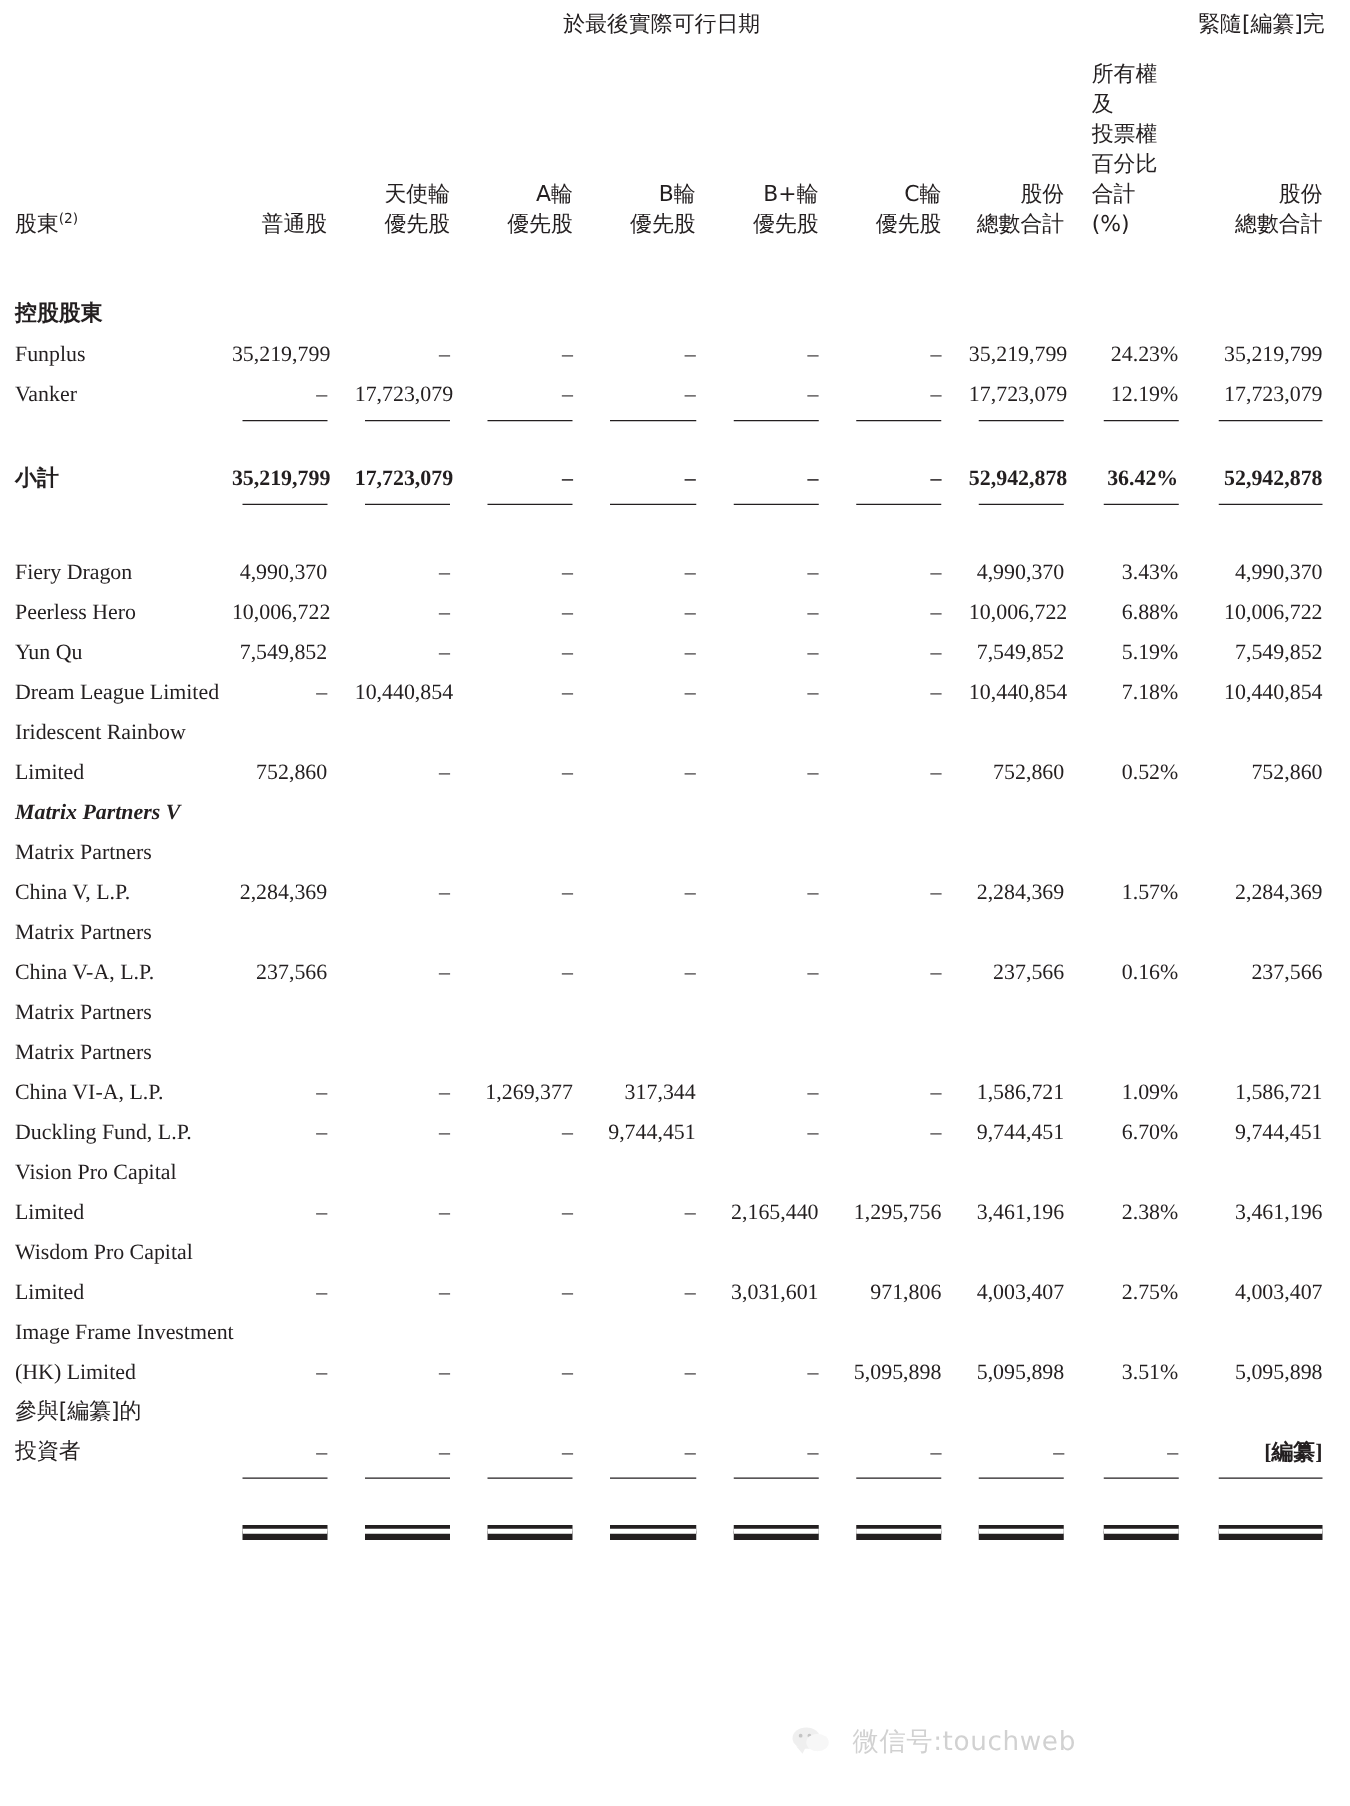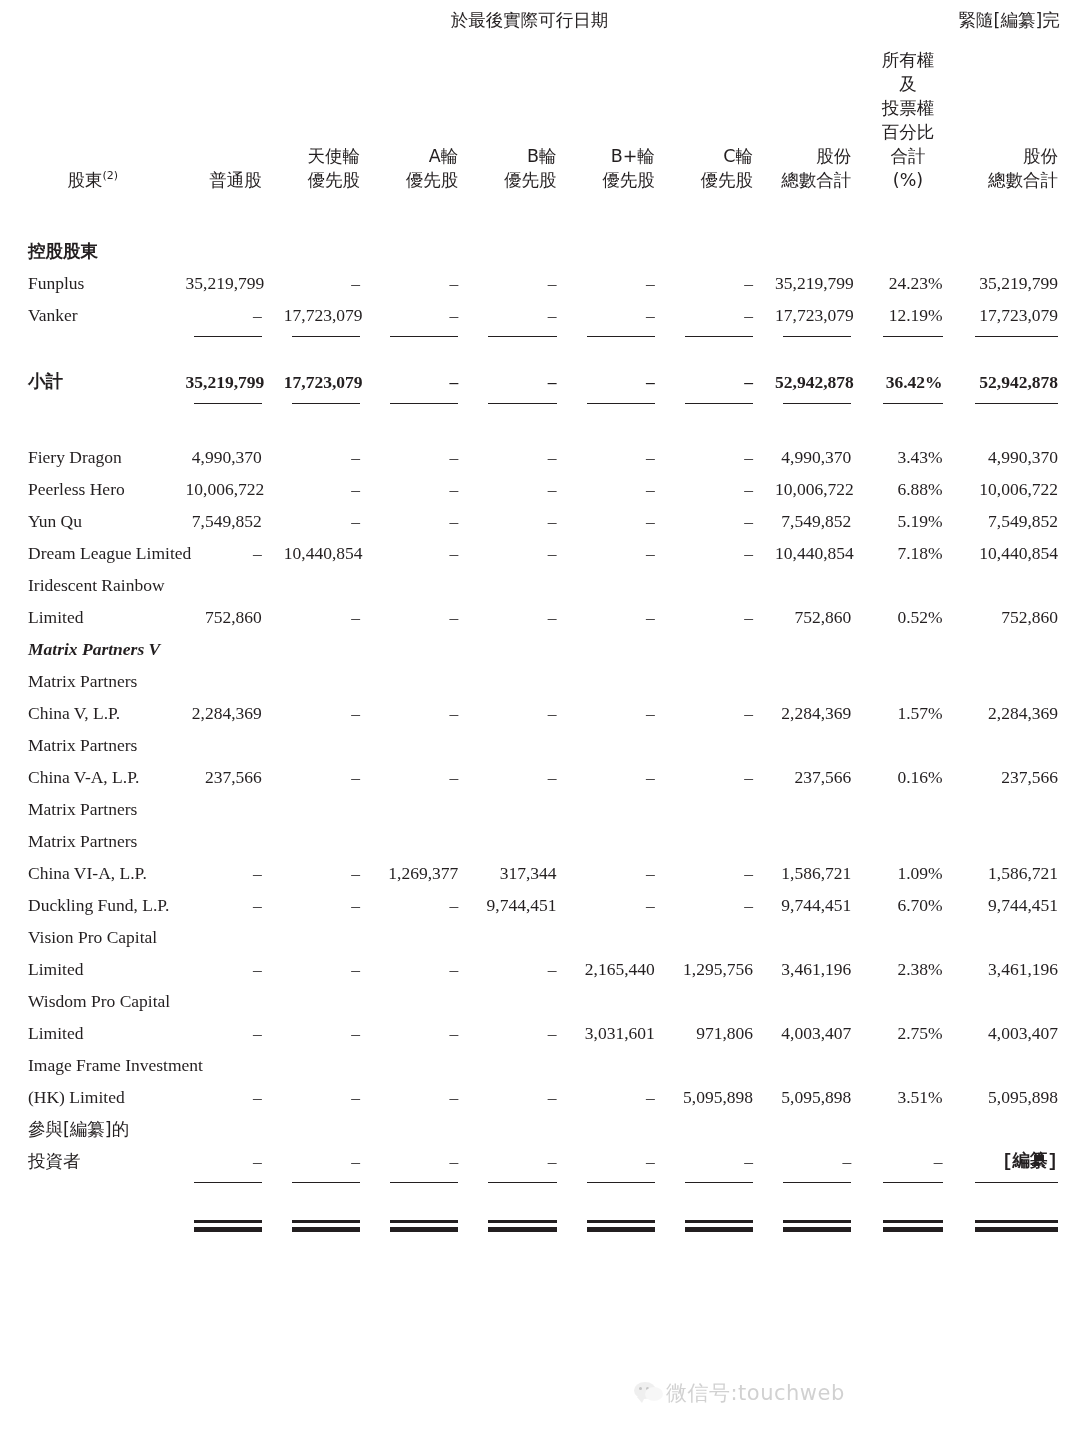--- a/index.html
+++ b/index.html
@@ -15,54 +15,54 @@
   col.c-name{width:185px;}
   col.c-num{width:98px;}
   col.c-tot{width:98px;}
   col.c-pct{width:83px;}
   col.c-last{width:123px;}
 
   td{padding:0;vertical-align:bottom;font-size:17.5px;line-height:1;}
   td.num{text-align:right;padding-right:22px;white-space:nowrap;}
   td.pct{text-align:right;padding-right:14px;white-space:nowrap;margin-left:23px;}
   td.last{text-align:right;padding-right:22px;white-space:nowrap;}
-  td.nm{text-align:left;padding-left:28px;white-space:nowrap;}
+  td.nm{text-align:left;padding-left:12px;white-space:nowrap;}
 
   
   .toprow td{vertical-align:bottom;}
   .grp-date{
     text-align:center;font-size:17.5px;white-space:nowrap;
     font-family:"DejaVu Sans","Liberation Sans",sans-serif;
   }
   .grp-after{
     text-align:left;font-size:17.5px;white-space:nowrap;
     font-family:"DejaVu Sans","Liberation Sans",sans-serif;
     padding-left:2px;
   }
   .hdr td{vertical-align:bottom;padding-bottom:2px;}
   .hdr .hcell{
     font-family:"DejaVu Sans","Liberation Sans",sans-serif;
     font-size:17.5px;line-height:1.38;white-space:pre-line;
   }
   .hdr .hnum{text-align:right;padding-right:22px;}
-  .hdr .hpct{text-align:center;padding-right:14px;}
+  .hdr .hpct{text-align:left;padding-right:14px;}
   .hdr .hlast{text-align:right;padding-right:22px;}
-  .hdr .hname{text-align:center;}
+  .hdr .hname{text-align:left;padding-left:12px;}
   sup.fn{font-size:11px;vertical-align:super;}
 
   
   tr.r td{height:32px;}
   .sect{
     font-family:"DejaVu Sans","Liberation Sans",sans-serif;
     font-size:17.5px;font-weight:bold;
   }
   .ital{font-style:italic;font-weight:bold;}
   .bold{font-weight:bold;}
   .cn{font-family:"DejaVu Sans","Liberation Sans",sans-serif;}
-  .cnb{font-family:Liberation Mono, monospace;font-weight:bold;}
+  .cnb{font-family:Liberation Serif, serif;font-weight:bold;}
   .indent{padding-left:38px;}
 
   
   tr.ruler td{height:13px;padding:0;}
   tr.ruler td.rl > i{
     display:block;height:1px;background:#231f20;
     margin:6px 22px 0 8px;
   }
   tr.ruler td.rl-p > i{
     display:block;height:1px;background:#231f20;
@@ -87,21 +87,21 @@
     display:block;height:3px;background:#231f20;
     margin:5px 22px 0 18px;border-bottom:4px solid #fff;
     box-shadow:0 5px 0 0 #231f20;
   }
   tr.gap td{height:18px;}
   tr.gap-s td{height:10px;}
 
   
   .wm{
     position:absolute;left:634px;top:1367px;
-    display:flex;align-items:center;gap:2px;
+    display:flex;align-items:center;gap:18px;
     opacity:.45;pointer-events:none;
   }
   .wm-txt{
     font-family:"DejaVu Sans","Liberation Sans",sans-serif;
     font-size:21px;color:#9a9a9a;white-space:nowrap;letter-spacing:.5px;
   }
   .wm-icon{width:30px;height:24px;position:relative;}
   .wm-icon .b1{
     position:absolute;left:0;top:1px;width:22px;height:17px;
     background:#dcdcdc;border-radius:50%;

